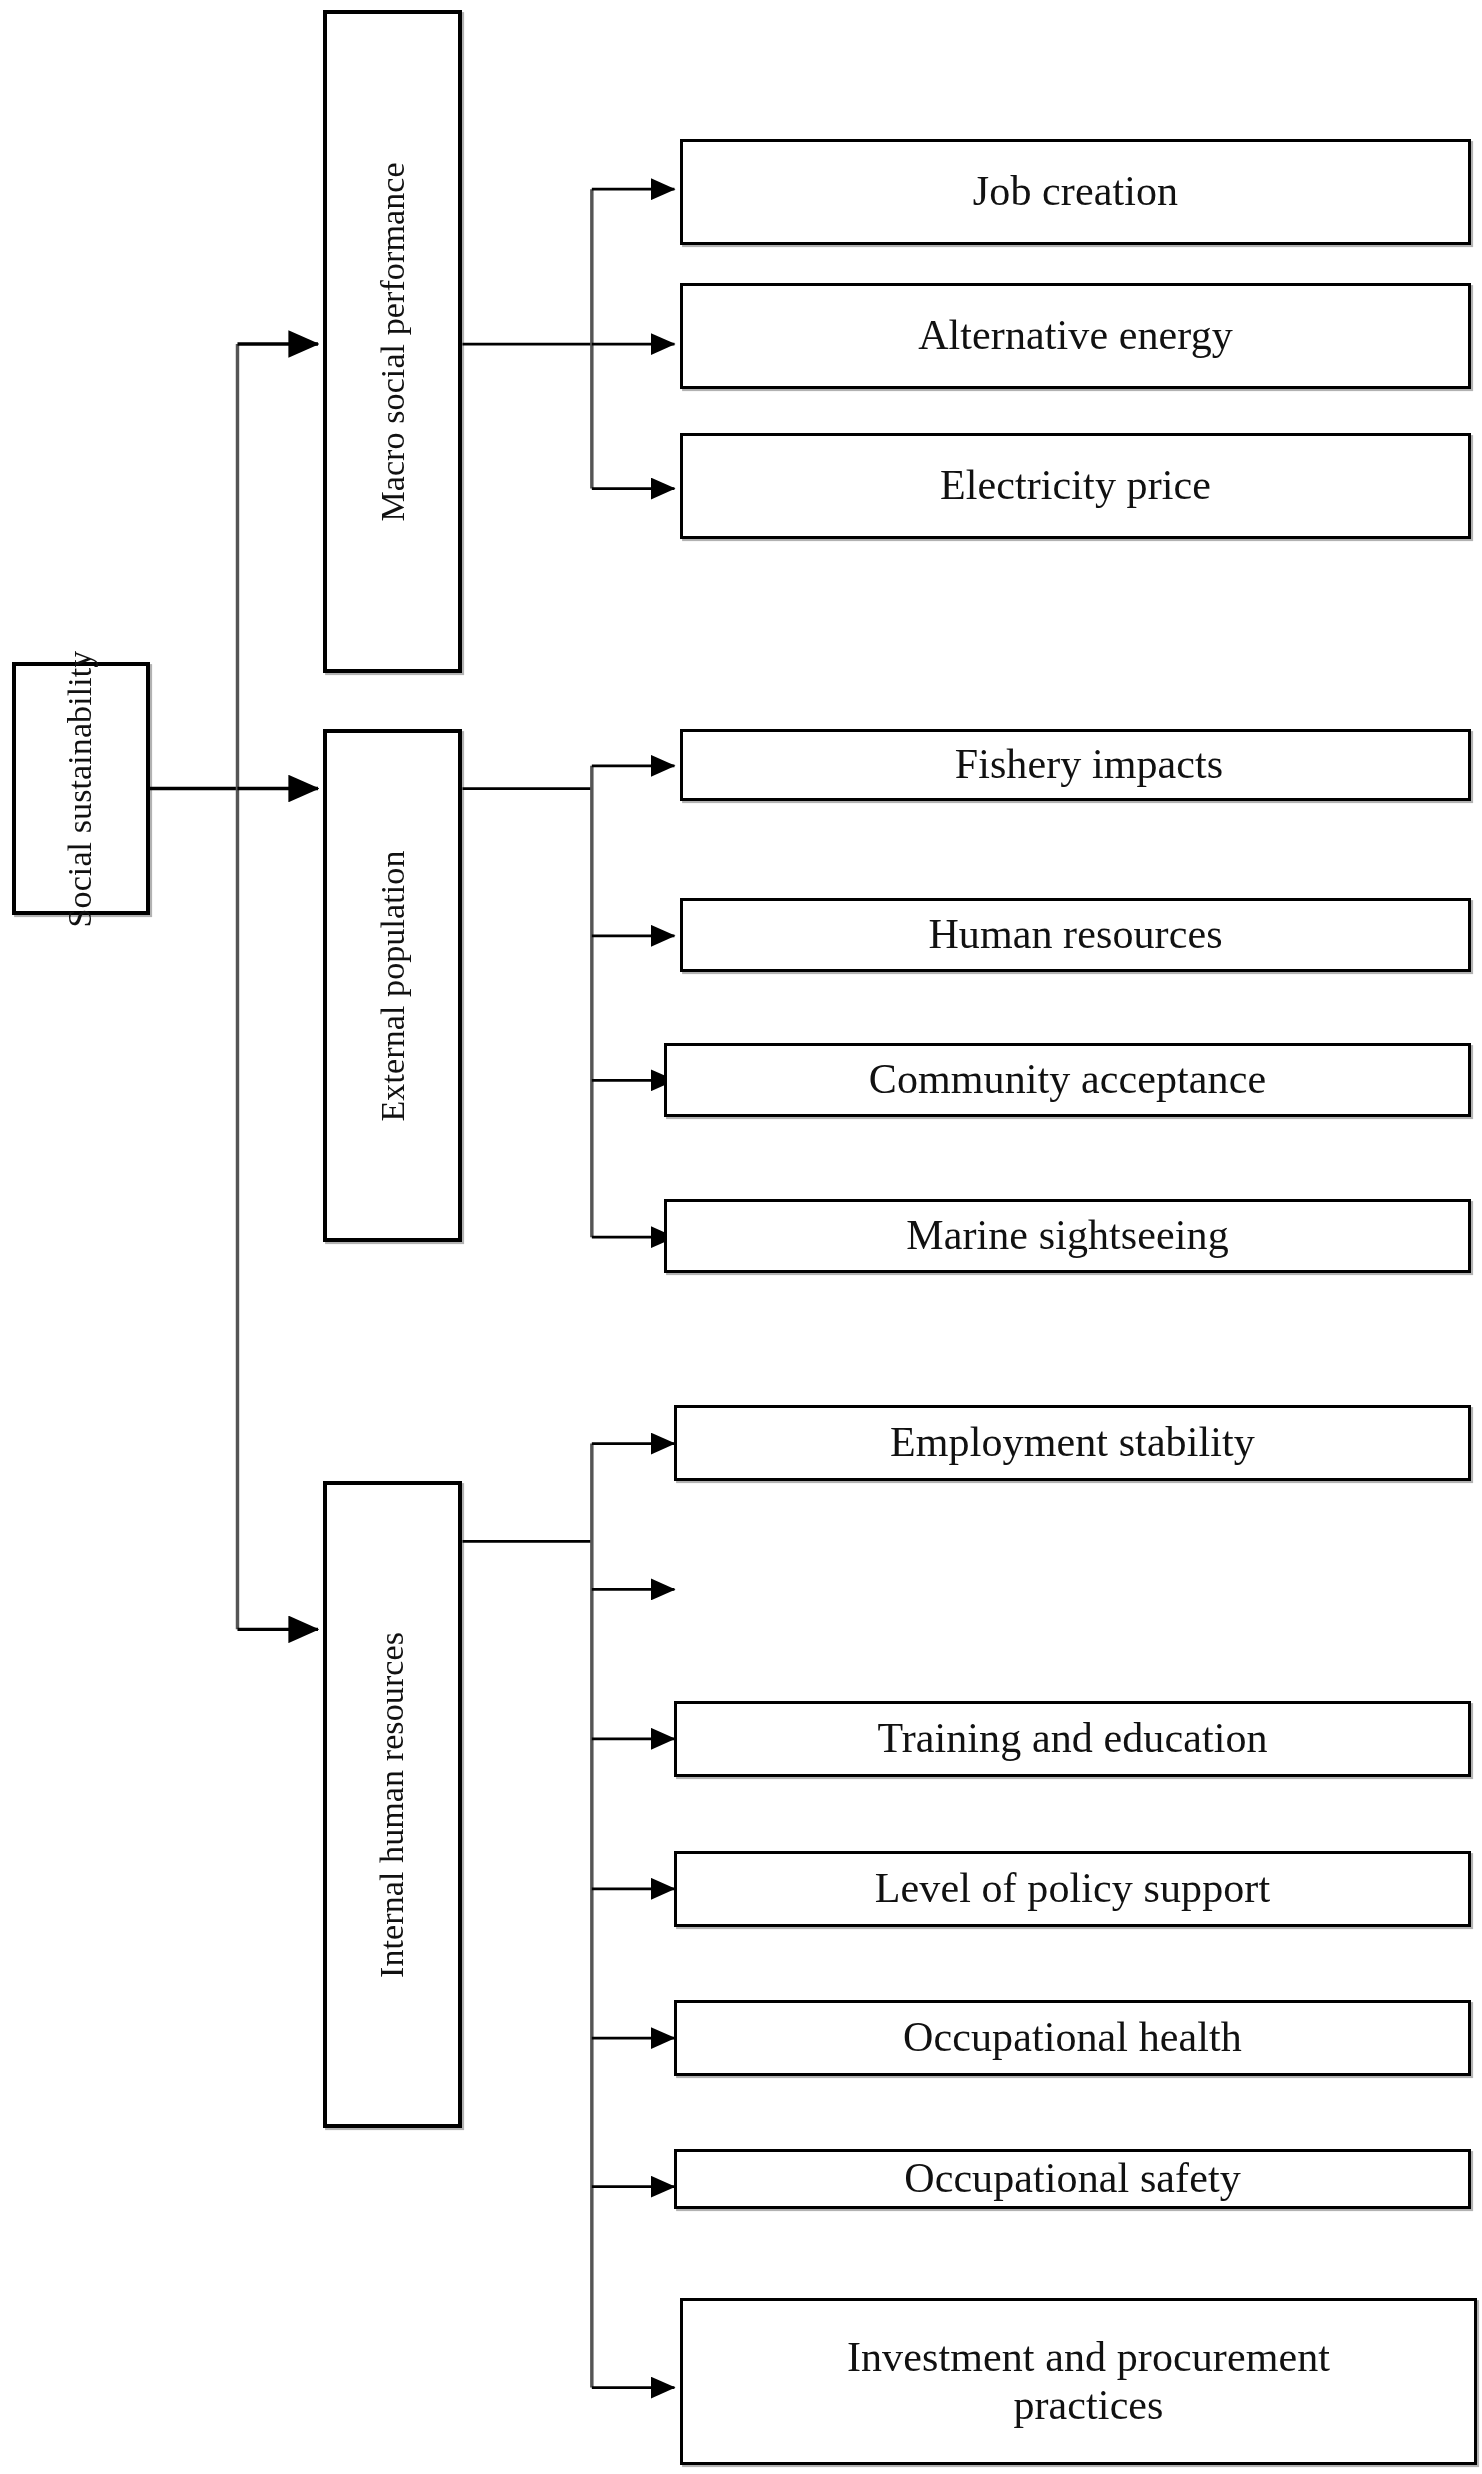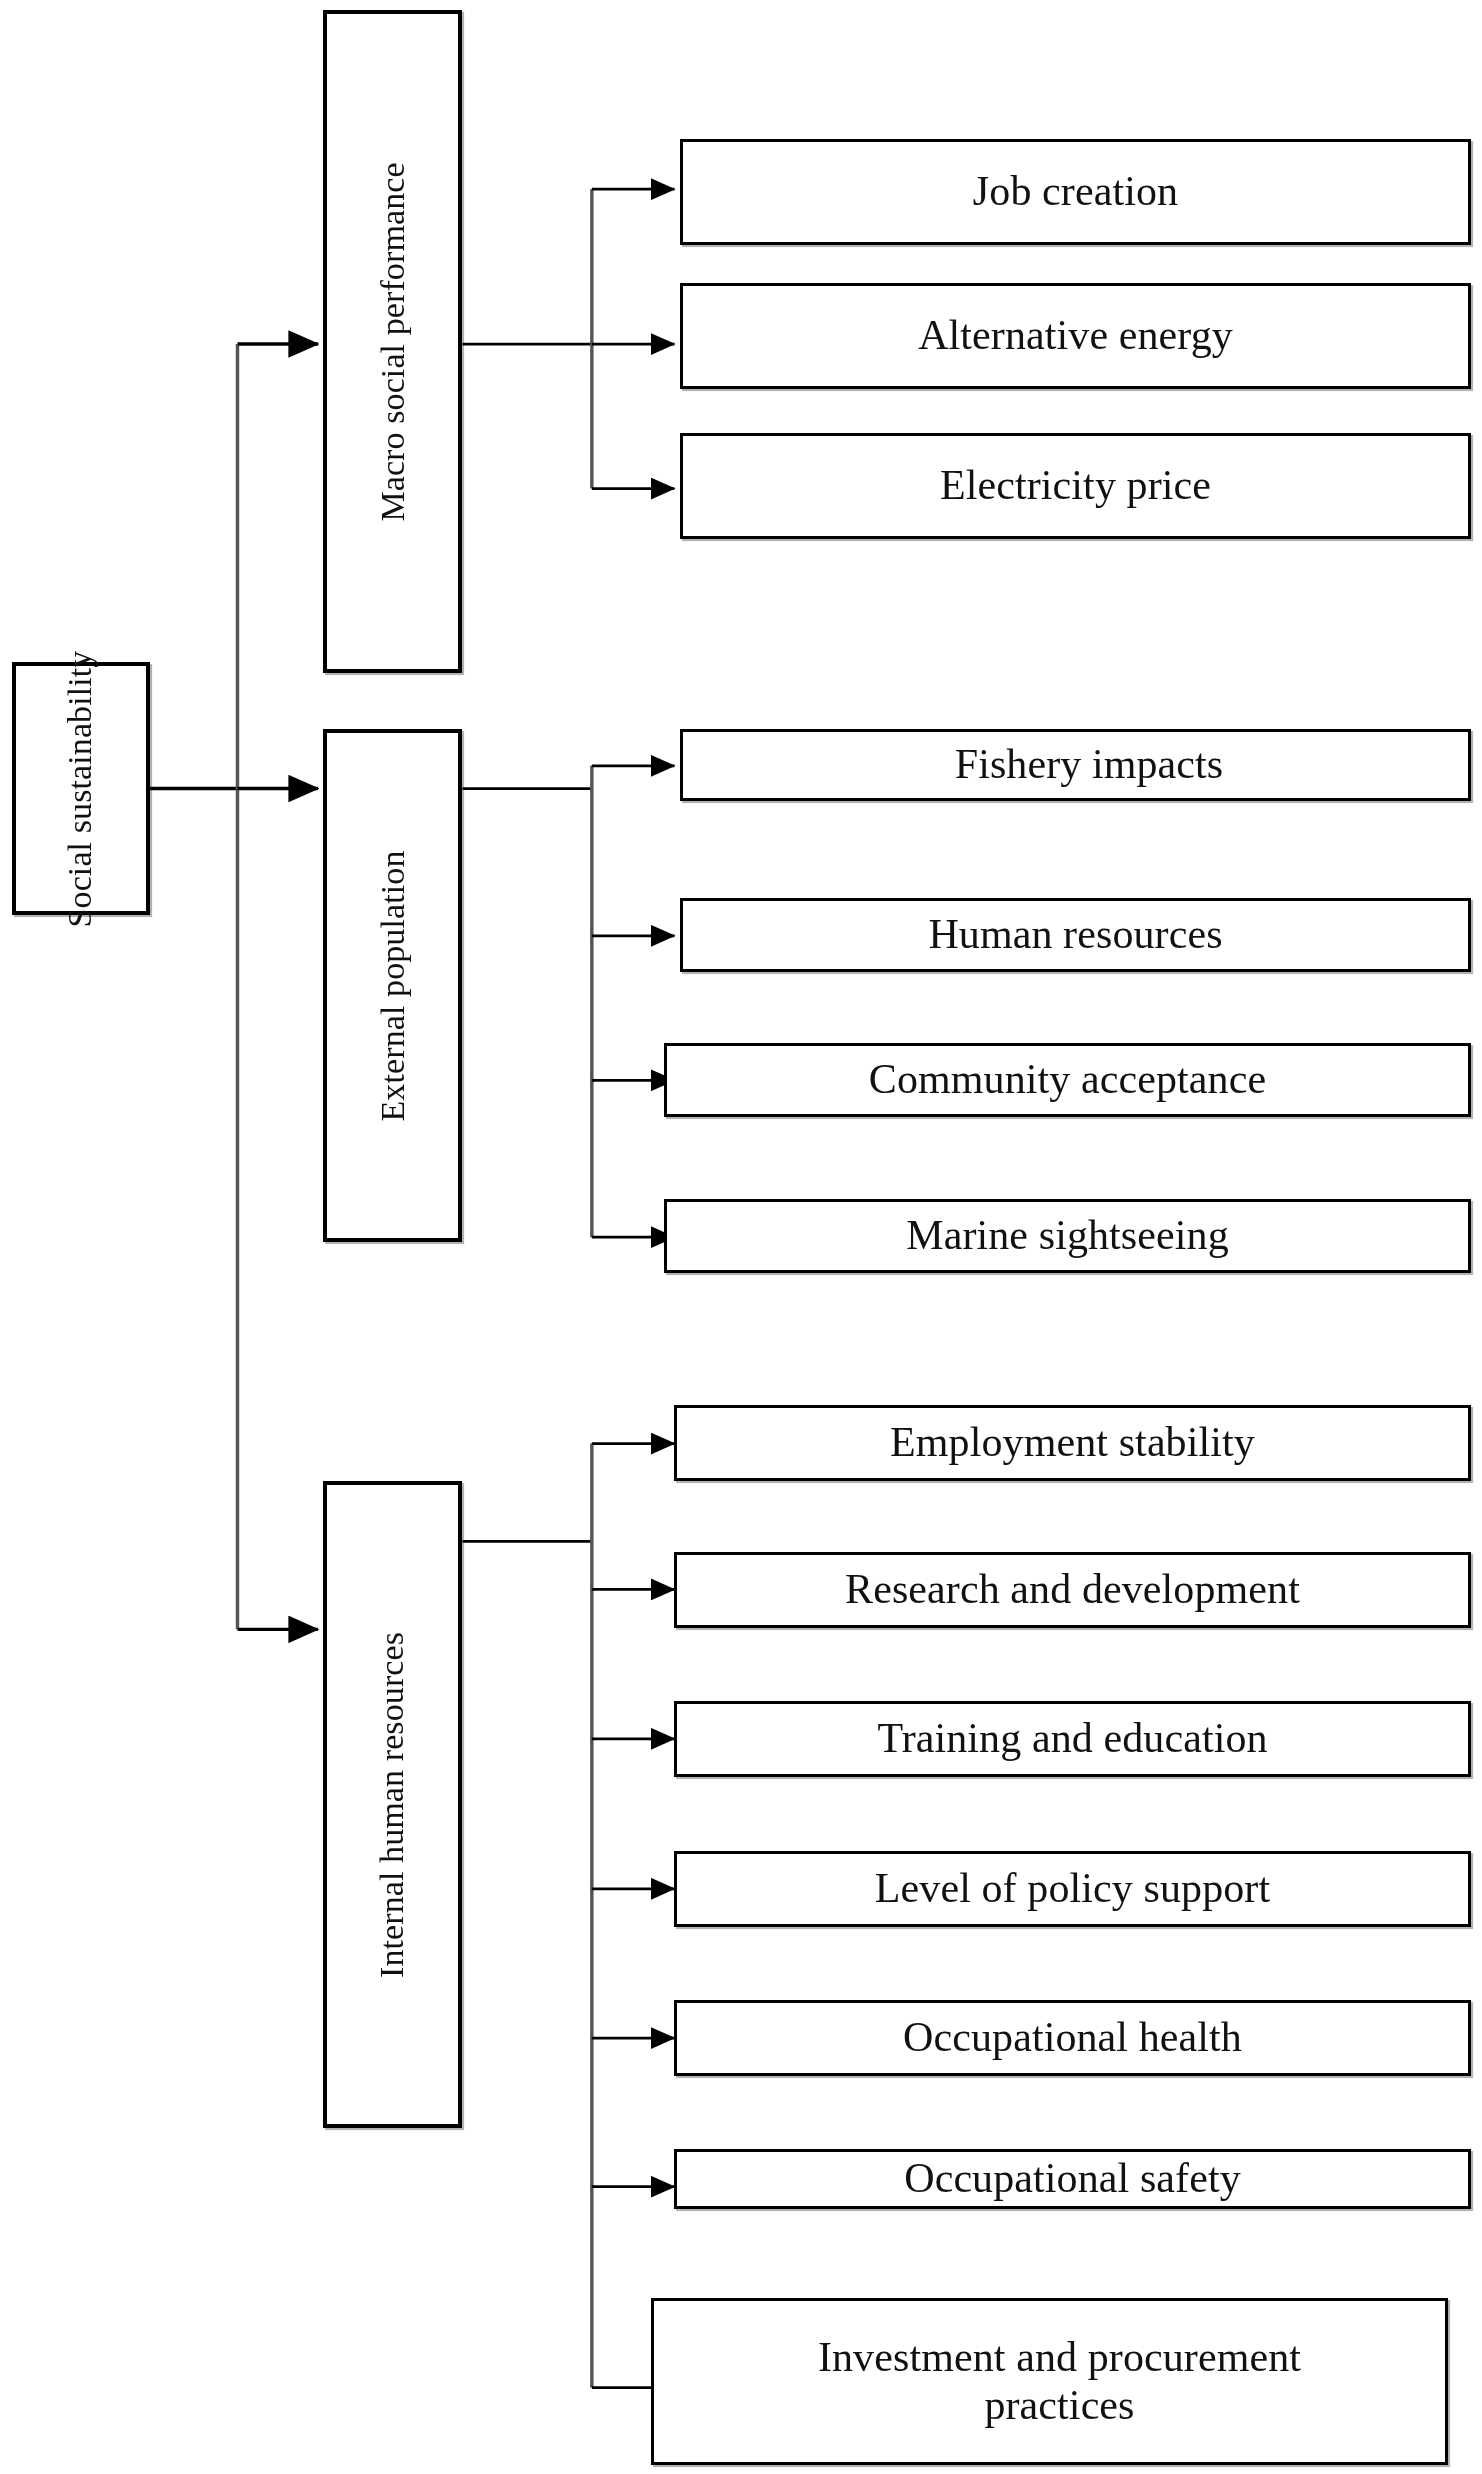--- a/index.html
+++ b/index.html
@@ -148,39 +148,36 @@
   </div>
 
   <div class="node-box vert-box" style="left:323px;top:1481px;width:139px;height:647px;">
     <span class="vert-label">Internal human resources</span>
   </div>
 
   <div class="node-box" style="left:674px;top:1405px;width:797px;height:76px;">
     <span class="leaf-label">Employment stability</span>
   </div>
 
-  <div class="node-box" style="left:674px;top:1552px;width:797px;height:76px;">
-    <span class="leaf-label">Research and development</span>
-  </div>
 
   <div class="node-box" style="left:674px;top:1701px;width:797px;height:76px;">
     <span class="leaf-label">Training and education</span>
   </div>
 
   <div class="node-box" style="left:674px;top:1851px;width:797px;height:76px;">
     <span class="leaf-label">Level of policy support</span>
   </div>
 
   <div class="node-box" style="left:674px;top:2000px;width:797px;height:76px;">
     <span class="leaf-label">Occupational health</span>
   </div>
 
   <div class="node-box" style="left:674px;top:2149px;width:797px;height:60px;justify-content:center;">
     <span class="leaf-label">Occupational safety</span>
   </div>
 
-  <div class="node-box" style="left:651px;top:2298px;width:797px;height:167px;padding-left:20px;">
+  <div class="node-box" style="left:680px;top:2298px;width:797px;height:167px;padding-left:20px;">
     <span class="leaf-label">Investment and procurement
 practices</span>
   </div>
 
 </div>
 
 
 </body></html>

